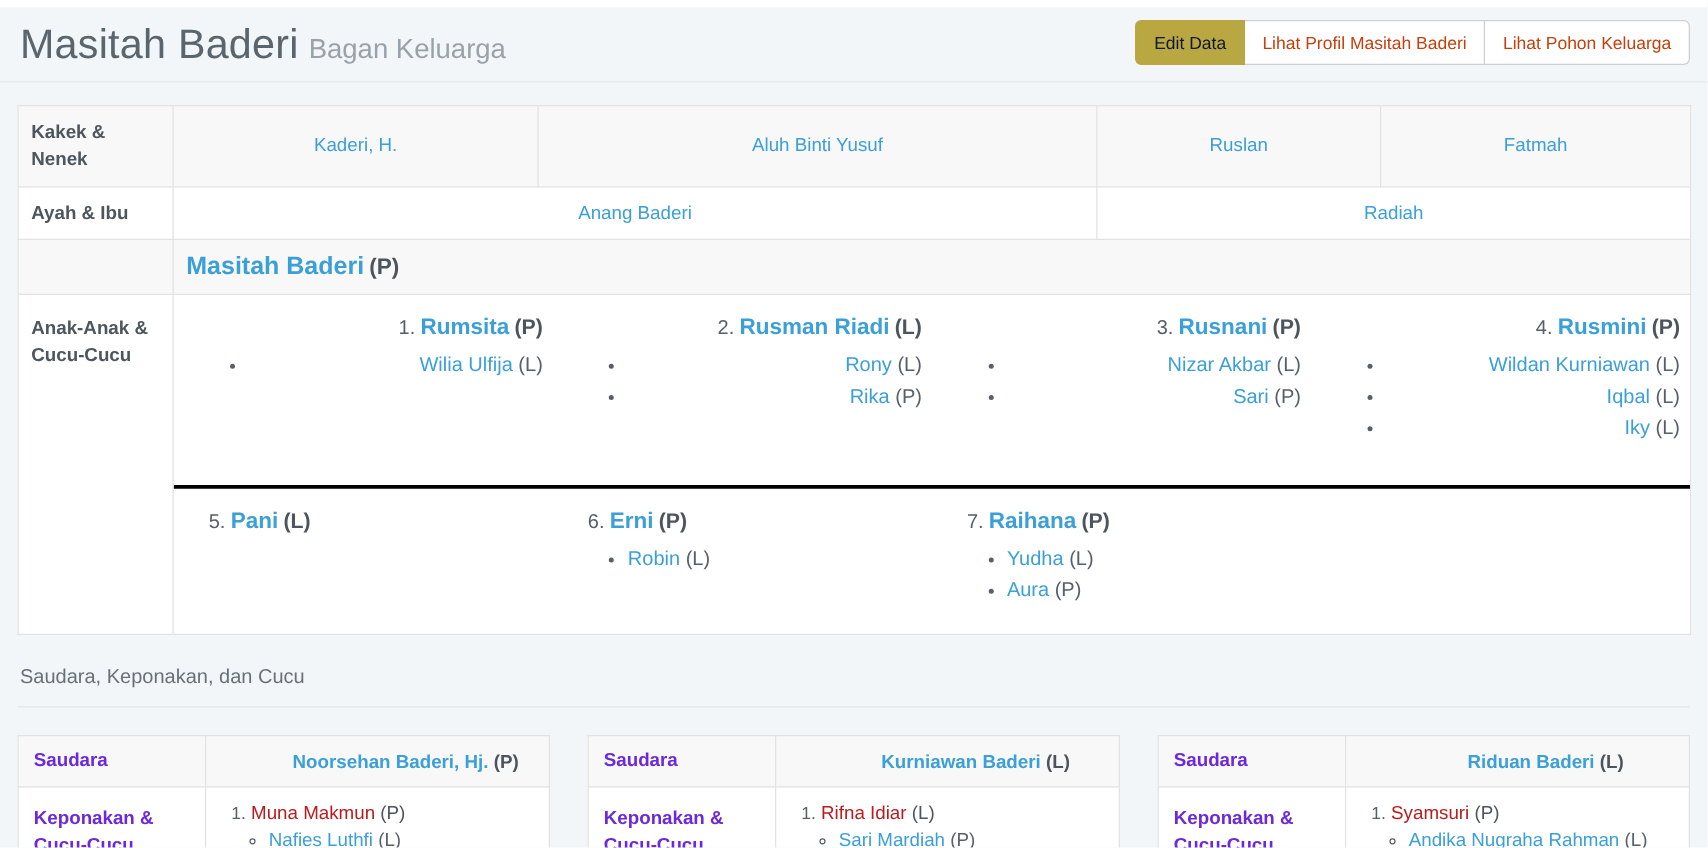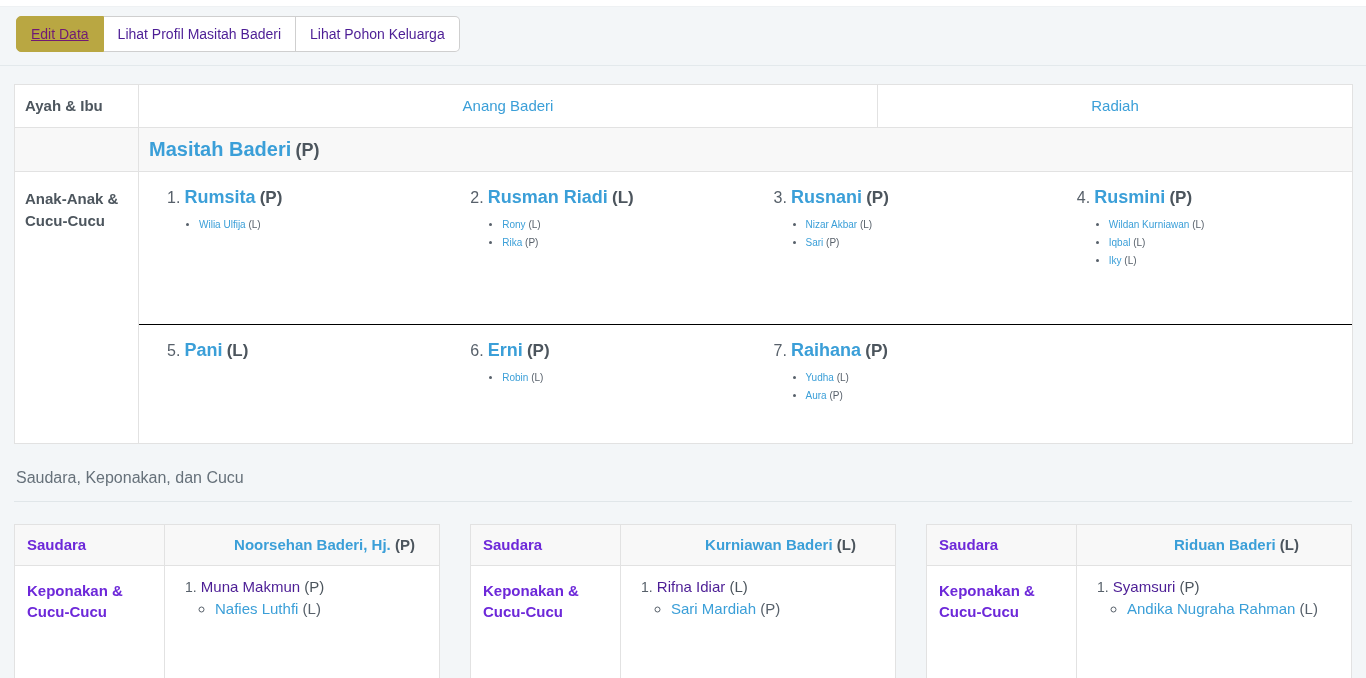--- a/index.html
+++ b/index.html
@@ -22,102 +22,112 @@
   }
   .title-wrap { line-height: 1; }
   .page-title { display: inline; font-size: 33px; font-weight: 400; color: #5a656e; margin: 0; letter-spacing: .2px; }
   .page-subtitle { font-size: 22px; color: #98a2a8; margin-left: 8px; font-weight: 400; }
 
   .btn-group { display: flex; }
   .btn {
     font-family: inherit;
     padding: 9px 14px; font-size: 14px;
     background: #fff; border: 1px solid #cfcfcf; border-left: none;
-    color: #4c1d95; cursor: pointer; white-space: nowrap; line-height: 1.15;
+    color: #c2410c; cursor: pointer; white-space: nowrap; line-height: 1.15;
   }
   .btn:first-child { border-left: 1px solid #b9a742; border-radius: 5px 0 0 5px; }
   .btn:last-child  { border-radius: 0 5px 5px 0; }
-  .btn-gold { background: #b9a742; border-color: #b9a742; color: #701a75; text-decoration: underline; }
+  .btn-gold { background: #b9a742; border-color: #b9a742; color: #0f172a; }
   .btn-active { background: #e1e1e1; border-color: #c9c9c9; }
 
   
   .family-table {
     width: 1338px; margin: 18px 14px 0;
     border-collapse: collapse; background: #fff; table-layout: fixed;
   }
   .family-table th, .family-table td { border: 1px solid #e2e2e2; padding: 10px; font-size: 15px; }
   .family-table .rowlabel { text-align: left; color: #4d565e; font-weight: 700; vertical-align: middle; line-height: 1.45; }
   .striped th, .striped td { background: #f8f8f8; }
   .cell-name { text-align: center; }
   a.plink { color: #3b9fd8; }
 
   .self-cell { padding: 14px 10px; }
   .self-cell a { font-size: 20px; font-weight: 700; }
   .self-cell .g { font-size: 18px; font-weight: 700; color: #4c555d; }
 
   .children-label { vertical-align: top !important; padding-top: 16px !important; }
   .children-cell { padding: 0 !important; vertical-align: top; }
   .children-row { display: flex; }
-  .children-row.first  { min-height: 152px; }
-  .children-row.second { min-height: 119px; border-top: 1px solid #000000; }
+  .children-row.first  { min-height: 152px; text-align: right; }
+  .children-row.second { min-height: 119px; border-top: 3px solid #000000; }
   .child { width: 25%; padding: 15px 8px 10px 28px; }
   .child-head { line-height: 1.2; }
   .child-head .num { font-size: 16px; color: #57606a; }
   .child-head a { font-size: 18px; font-weight: 700; }
   .child-head .g { font-size: 17px; font-weight: 700; color: #4c555d; }
   ul.kids { list-style: disc; margin: 11px 0 0; padding-left: 32px; }
-  ul.kids li { font-size: 10px; color: #57606a; margin-bottom: 7px; }
+  ul.kids li { font-size: 16px; color: #57606a; margin-bottom: 7px; }
   ul.kids a { color: #3b9fd8; }
 
   
   .section-title {
     margin: 25px 14px 0; padding: 0 0 14px 2px;
     font-size: 16px; font-weight: 400; color: #66717a;
     border-bottom: 1px solid #e0e6e9;
   }
   .cards { display: grid; grid-template-columns: repeat(3, 1fr); gap: 30px; margin: 22px 14px 0; }
   .card-table { width: 100%; border-collapse: collapse; background: #fff; table-layout: fixed; }
   .card-table th, .card-table td { border: 1px solid #e2e2e2; font-size: 15px; padding: 9px 12px; }
   .card-table .clabel { text-align: left; color: #6d28d9; font-weight: 700; line-height: 1.45; }
   .card-name-cell { text-align: center; }
   .card-name-cell a { font-weight: 700; margin-left: 45px; }
   .card-name-cell .g { font-weight: 700; color: #4c555d; }
   .neph-label { vertical-align: top !important; padding-top: 14px !important; }
   .neph-cell { vertical-align: top; height: 120px; padding-top: 12px !important; }
   ol.nephs { list-style: none; margin: 0; padding: 0 0 0 8px; }
   ol.nephs > li { margin-bottom: 2px; }
   .neph-head .num { font-size: 14px; color: #57606a; }
-  .neph-head a { font-size: 15px; color: #4c1d95; }
+  .neph-head a { font-size: 15px; color: #b91c1c; }
   .neph-head .g { color: #4c555d; }
   ul.neph-kids { list-style: circle; margin: 5px 0 0; padding-left: 30px; }
   ul.neph-kids li { font-size: 15px; color: #57606a; margin-bottom: 5px; }
   ul.neph-kids a { color: #3b9fd8; }
 </style>
 </head>
 <body>
 
 <div class="topstrip"></div>
 
 <div class="page-header">
+  <div class="title-wrap">
+    <h1 class="page-title">Masitah Baderi</h1><span class="page-subtitle">Bagan Keluarga</span>
+  </div>
   <div class="btn-group">
     <button class="btn btn-gold">Edit Data</button>
     <button class="btn">Lihat Profil Masitah Baderi</button>
     <button class="btn">Lihat Pohon Keluarga</button>
   </div>
 </div>
 
 <table class="family-table">
   <colgroup>
     <col style="width:124px">
       <col style="width:292px">
       <col style="width:447px">
       <col style="width:227px">
       <col style="width:248px">
   </colgroup>
   <tbody>
+      <tr class="striped">
+    <th class="rowlabel">Kakek &amp; Nenek</th>
+    <td class="cell-name"><a href="#" class="plink">Kaderi, H.</a></td>
+    <td class="cell-name"><a href="#" class="plink">Aluh Binti Yusuf</a></td>
+    <td class="cell-name"><a href="#" class="plink">Ruslan</a></td>
+    <td class="cell-name"><a href="#" class="plink">Fatmah</a></td>
+  </tr>
   <tr>
     <th class="rowlabel">Ayah &amp; Ibu</th>
     <td class="cell-name" colspan="2"><a href="#" class="plink">Anang Baderi</a></td>
     <td class="cell-name" colspan="2"><a href="#" class="plink">Radiah</a></td>
   </tr>
   <tr class="striped">
     <th class="rowlabel"></th>
     <td class="self-cell" colspan="4">
       <a href="#" class="plink">Masitah Baderi</a> <span class="g">(P)</span>
     </td>

